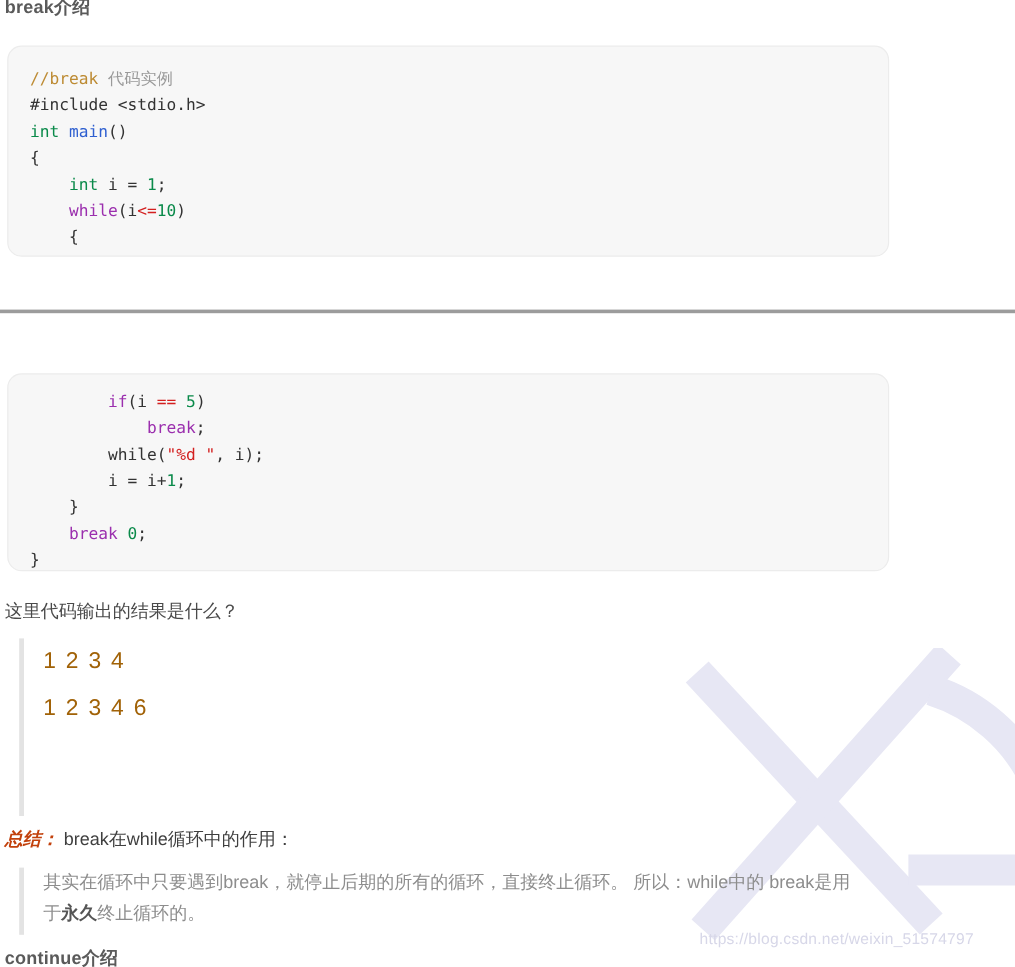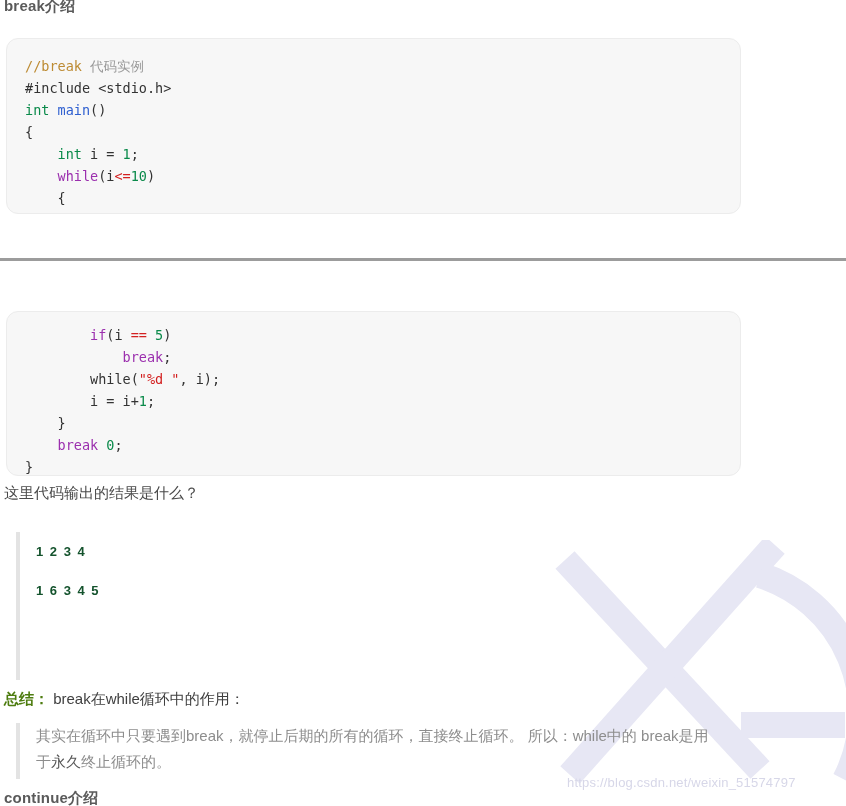--- a/index.html
+++ b/index.html
@@ -13,21 +13,21 @@
     background: #ffffff;
     font-family: "Liberation Sans", "DejaVu Sans", sans-serif;
     color: #4f4f4f;
     overflow: hidden;
     position: relative;
   }
 
   
   #watermark-layer {
     position: absolute;
-    left: 0;
+    left: 16px;
     top: 0;
     width: 724px;
     height: 806px;
     pointer-events: none;
     z-index: 0;
   }
   #watermark-logo {
     position: absolute;
     left: 545px;
     top: 540px;
@@ -123,72 +123,71 @@
     top: 258px;
     width: 846px;
     height: 3px;
     background: #9c9c9c;
   }
 
   
   #question-text {
     position: absolute;
     left: 4px;
-    top: 484px;
+    top: 500px;
     font-size: 15px;
     color: #4a4a4a;
     white-space: nowrap;
   }
 
   
   .quote {
     position: absolute;
     border-left: 4px solid #e3e3e3;
     box-sizing: border-box;
   }
   #answers-quote {
     left: 16px;
     top: 532px;
     width: 400px;
     height: 148px;
     padding-left: 16px;
   }
   .answer-line {
-    font-size: 13px;
-    color: #14532d;
+    font-size: 19px;
+    color: #a16207;
     letter-spacing: 1.5px;
     line-height: 39px;
     white-space: nowrap;
-    font-weight: bold;
   }
 
   
   #summary-heading {
     position: absolute;
     left: 4px;
     top: 690px;
     font-size: 15px;
     color: #3f3f3f;
     white-space: nowrap;
   }
-  #summary-heading .lead { font-weight: bold; color: #4d7c0f; }
+  #summary-heading .lead { font-weight: bold; color: #c2410c; font-style: italic; }
 
   #summary-quote {
     left: 16px;
     top: 723px;
     width: 700px;
     height: 56px;
     padding-left: 16px;
   }
   #summary-body {
     font-size: 15px;
     color: #8d8d8d;
     line-height: 26px;
   }
-  #summary-body b { color: #555555; font-weight: normal; }
+  #summary-body b { color: #555555; font-weight: bold; }
 </style>
 </head>
 <body>
 
 <div id="watermark-layer">
   <svg id="watermark-logo" viewBox="0 0 320 300" xmlns="http://www.w3.org/2000/svg">
     <g fill="none" stroke="#e7e7f4" stroke-width="26" stroke-linecap="butt">
       <path d="M 20 20 L 215 230"></path>
       <path d="M 230 5 L 25 235"></path>
       <path d="M 215 35 A 145 145 0 0 1 300 240"></path>
@@ -221,21 +220,21 @@
 <span class="tok-plain">        i = i+</span><span class="tok-num">1</span><span class="tok-plain">;</span>
 <span class="tok-plain">    }</span>
 <span class="tok-plain">    </span><span class="tok-kw">break</span><span class="tok-plain"> </span><span class="tok-num">0</span><span class="tok-plain">;</span>
 <span class="tok-plain">}</span></pre>
   </div>
 
   <div id="question-text">这里代码输出的结果是什么？</div>
 
   <div class="quote" id="answers-quote">
       <div class="answer-line">1 2 3 4</div>
-      <div class="answer-line">1 6 3 4 5</div>
+      <div class="answer-line">1 2 3 4 6</div>
     </div>
 
   <div id="summary-heading"><span class="lead">总结：</span><span> break在while循环中的作用：</span></div>
 
   <div class="quote" id="summary-quote">
     <div id="summary-body"><span>其实在循环中只要遇到break，就停止后期的所有的循环，直接终止循环。 所以：while中的 break是用于</span><b>永久</b><span>终止循环的。</span></div>
   </div>
 
   <div class="h-title" id="heading-continue">continue介绍</div>
 

